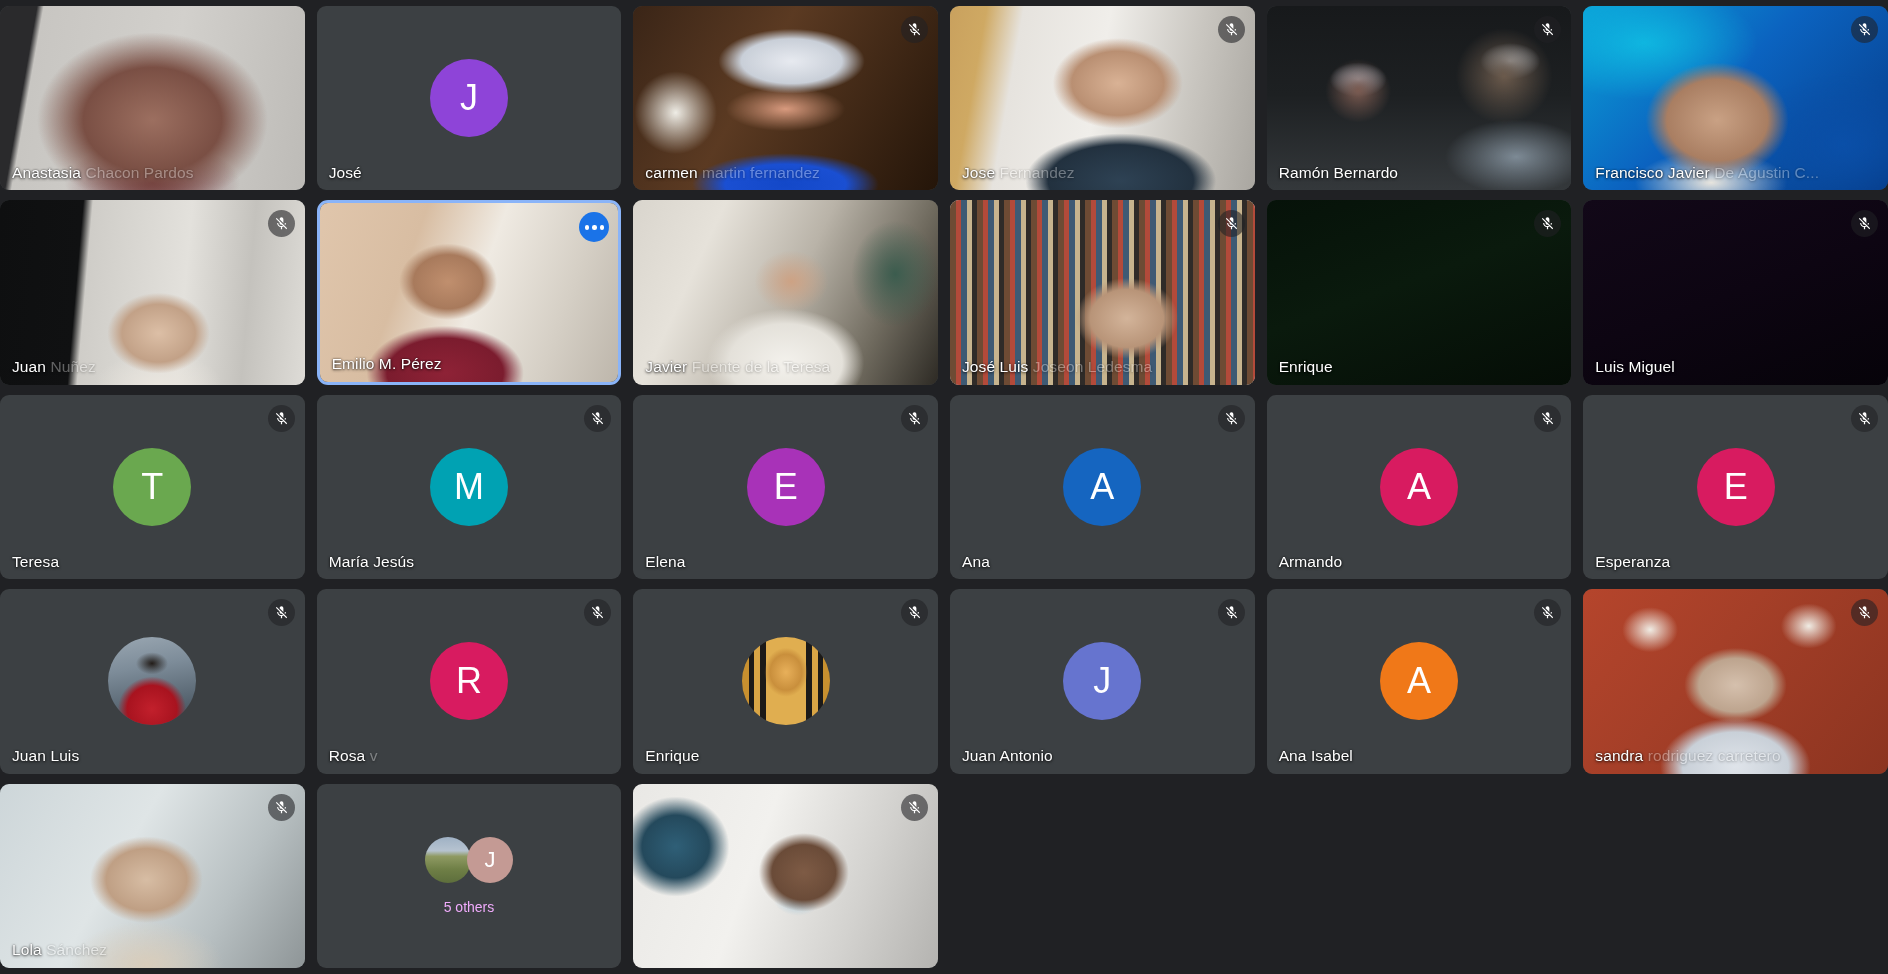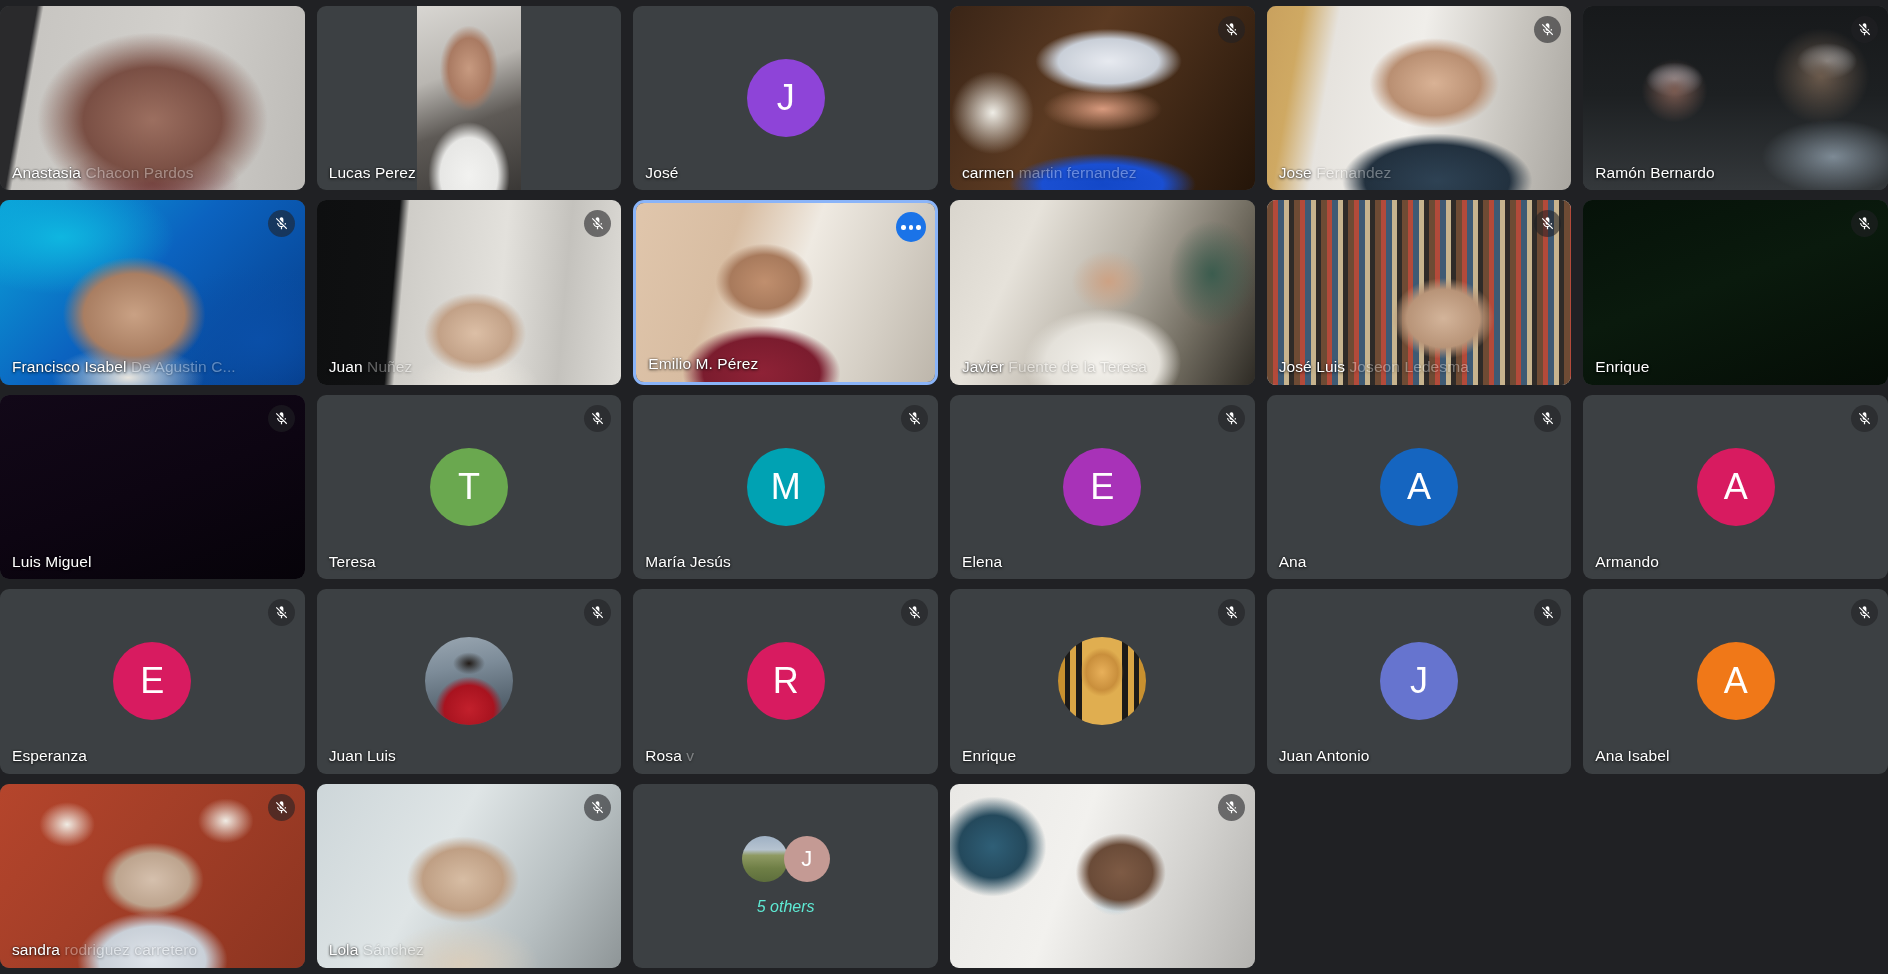--- a/index.html
+++ b/index.html
@@ -89,21 +89,21 @@
     gap: 16px;
     z-index: 4;
   }
   .others-avatars { display: flex; align-items: center; }
   .others-avatars .av {
     width: 46px; height: 46px; border-radius: 50%;
     display:flex; align-items:center; justify-content:center;
     color:#fff; font-size:22px; overflow:hidden;
   }
   .others-avatars .av:nth-child(2){ margin-left: -4px; }
-  .others-label { color:#5eead4; font-size: 16px; font-style: italic; }
+  .others-label { color:#f0abfc; font-size: 14px; }
 
   
   .sc-anastasia { background:
       radial-gradient(ellipse 54% 68% at 50% 62%, #9c6f60 0%, #7a4f44 42%, rgba(122,79,68,0) 70%),
       radial-gradient(ellipse 40% 30% at 50% 96%, #6d2e38 0%, rgba(109,46,56,0) 72%),
       linear-gradient(100deg, #2a2a2c 0%, #2a2a2c 11%, #c8c6c2 13%, #d2d0cc 55%, #bdbbb7 100%); }
   .sc-lucas { background:
       radial-gradient(ellipse 36% 30% at 50% 34%, #c79a80 0%, #a97a62 55%, rgba(169,122,98,0) 78%),
       radial-gradient(ellipse 46% 34% at 50% 92%, #f2f2f0 0%, #e7e7e5 60%, rgba(231,231,229,0) 85%),
       linear-gradient(160deg, #d8d6d2 0%, #b9b6b1 36%, #5e5a56 62%, #3a3836 100%); }
@@ -197,26 +197,20 @@
 <body>
 
 <div id="grid">
     <div class="tile">
       <div class="vid">
         <div class="vid-inner sc-anastasia"></div>
       </div>
       <div class="name"><span>Anastasia</span> <span class="faded">Chacon Pardos</span></div>
     </div>
     <div class="tile">
-      <div class="vid">
-        <div class="vid-inner sc-lucas" style="left: 33%; right: 33%;"></div>
-      </div>
-      <div class="name"><span>Lucas Perez</span></div>
-    </div>
-    <div class="tile">
       <div class="avatar" style="background: rgb(142, 68, 216);">J</div>
       <div class="name"><span>José</span></div>
     </div>
     <div class="tile">
       <div class="vid">
         <div class="vid-inner sc-carmen"></div>
       </div>
       <div class="name"><span>carmen</span> <span class="faded">martin fernandez</span></div>
       <div class="mic">
         <svg viewBox="0 0 24 24" aria-hidden="true">
@@ -243,21 +237,21 @@
       <div class="mic">
         <svg viewBox="0 0 24 24" aria-hidden="true">
           <path fill="#ffffff" d="M19 11h-1.7c0 .74-.16 1.43-.43 2.05l1.23 1.23c.56-.98.9-2.09.9-3.28zM14.98 11.17c0-.06.02-.11.02-.17V5c0-1.66-1.34-3-3-3S9 3.34 9 5v.18l5.98 5.99zM4.27 3L3 4.27l6.01 6.01V11c0 1.66 1.33 3 2.99 3 .22 0 .44-.03.65-.08l1.66 1.66c-.71.33-1.5.52-2.31.52-2.76 0-5.3-2.1-5.3-5.1H5c0 3.41 2.72 6.23 6 6.72V21h2v-3.28c.91-.13 1.77-.45 2.54-.9L19.73 21 21 19.73 4.27 3z"></path>
         </svg>
       </div>
     </div>
     <div class="tile">
       <div class="vid">
         <div class="vid-inner sc-fjavier"></div>
       </div>
-      <div class="name"><span>Francisco Isabel</span> <span class="faded">De Agustin C...</span></div>
+      <div class="name"><span>Francisco Javier</span> <span class="faded">De Agustin C...</span></div>
       <div class="mic">
         <svg viewBox="0 0 24 24" aria-hidden="true">
           <path fill="#ffffff" d="M19 11h-1.7c0 .74-.16 1.43-.43 2.05l1.23 1.23c.56-.98.9-2.09.9-3.28zM14.98 11.17c0-.06.02-.11.02-.17V5c0-1.66-1.34-3-3-3S9 3.34 9 5v.18l5.98 5.99zM4.27 3L3 4.27l6.01 6.01V11c0 1.66 1.33 3 2.99 3 .22 0 .44-.03.65-.08l1.66 1.66c-.71.33-1.5.52-2.31.52-2.76 0-5.3-2.1-5.3-5.1H5c0 3.41 2.72 6.23 6 6.72V21h2v-3.28c.91-.13 1.77-.45 2.54-.9L19.73 21 21 19.73 4.27 3z"></path>
         </svg>
       </div>
     </div>
     <div class="tile">
       <div class="vid">
         <div class="vid-inner sc-juan"></div>
       </div>

